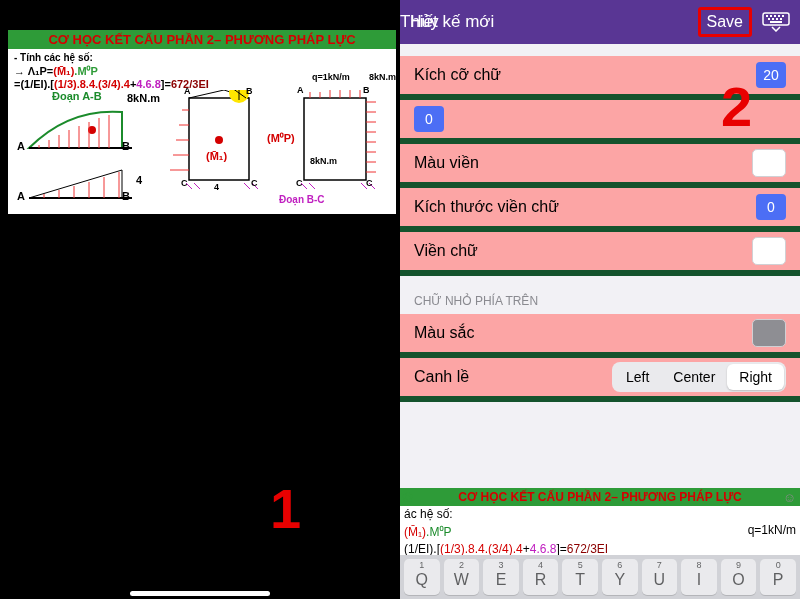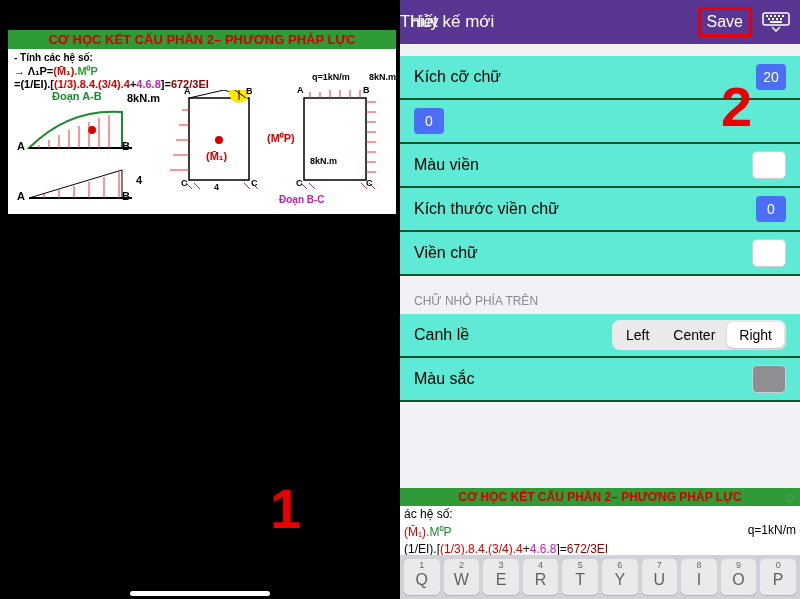--- a/index.html
+++ b/index.html
@@ -32,21 +32,21 @@
   .right { position: absolute; left: 400px; top: 0; width: 400px; height: 599px; background: #f2f1f5; }
   .navbar { background: #593694; height: 44px; display: flex; align-items: center; justify-content: space-between; padding: 0 10px; color: #fff; }
   .navbar .title { position: absolute; left: 0; right: 0; text-align: left; font-size: 17px; font-weight: 500; pointer-events: none; }
   .navbar .save { border: 3px solid #e80000; border-radius: 3px; padding: 3px 6px; font-size: 16px; position: relative; z-index: 1; }
   .navbar .cancel { font-size: 16px; z-index: 1; }
   .kbdicon { z-index: 1; }
 
   .big2 { position: absolute; left: 721px; top: 74px; color: #e80000; font-size: 56px; font-weight: 900; }
 
   .list { margin-top: 12px; }
-  .row { background: #5eead4; display: flex; align-items: center; justify-content: space-between; padding: 0 14px; height: 44px; border-bottom: 2px solid #14532d; font-size: 16px; color: #000; }
+  .row { background: #fca5a5; display: flex; align-items: center; justify-content: space-between; padding: 0 14px; height: 44px; border-bottom: 6px solid #14532d; font-size: 16px; color: #000; }
   .val-badge { background: #4c6ef5; color: #fff; min-width: 30px; height: 26px; border-radius: 4px; display: flex; align-items: center; justify-content: center; font-size: 14px; padding: 0 6px; }
   .colorbox { width: 34px; height: 28px; border-radius: 5px; border: 1px solid #d0d0d4; }
   .section-hdr { font-size: 12px; color: #8a8a90; padding: 18px 14px 6px; text-transform: uppercase; }
 
   .seg { display: flex; background: #eaeaed; border-radius: 8px; padding: 2px; }
   .seg div { padding: 5px 12px; font-size: 14px; color: #000; border-radius: 6px; }
   .seg .sel { background: #fff; box-shadow: 0 1px 2px rgba(0,0,0,0.2); }
 
   .preview { position: absolute; bottom: 44px; left: 0; right: 0; height: 67px; background: #fff; overflow: hidden; }
   .preview .banner { background: #2e9b38; color: #d40000; font-weight: bold; font-size: 12px; text-align: center; padding: 2px 0; }
@@ -222,30 +222,30 @@
         <span class="val-badge">0</span>
       </div>
       <div class="row">
         <span>Viền chữ</span>
         <span class="colorbox" style="background:#fff"></span>
       </div>
 
       <div class="section-hdr">CHỮ NHỎ PHÍA TRÊN</div>
 
       <div class="row">
+        <span>Màu sắc</span>
+        <span class="colorbox" style="background:#8e8e93"></span>
+      </div>
+      <div class="row">
         <span>Canh lề</span>
         <div class="seg">
           <div>Left</div>
           <div>Center</div>
           <div class="sel">Right</div>
         </div>
-      </div>
-      <div class="row">
-        <span>Màu sắc</span>
-        <span class="colorbox" style="background:#8e8e93"></span>
       </div>
     </div>
 
     <div class="preview">
       <span class="star">✿</span>
       <span class="smiley">☺</span>
       <div class="banner">CƠ HỌC KẾT CẤU PHẦN 2– PHƯƠNG PHÁP LỰC</div>
       <div class="line">ác hệ số:</div>
       <div class="line">
         <span style="color:#d40000">(M̄₁)</span><span style="color:#1b8b2b">.M⁰P</span>

